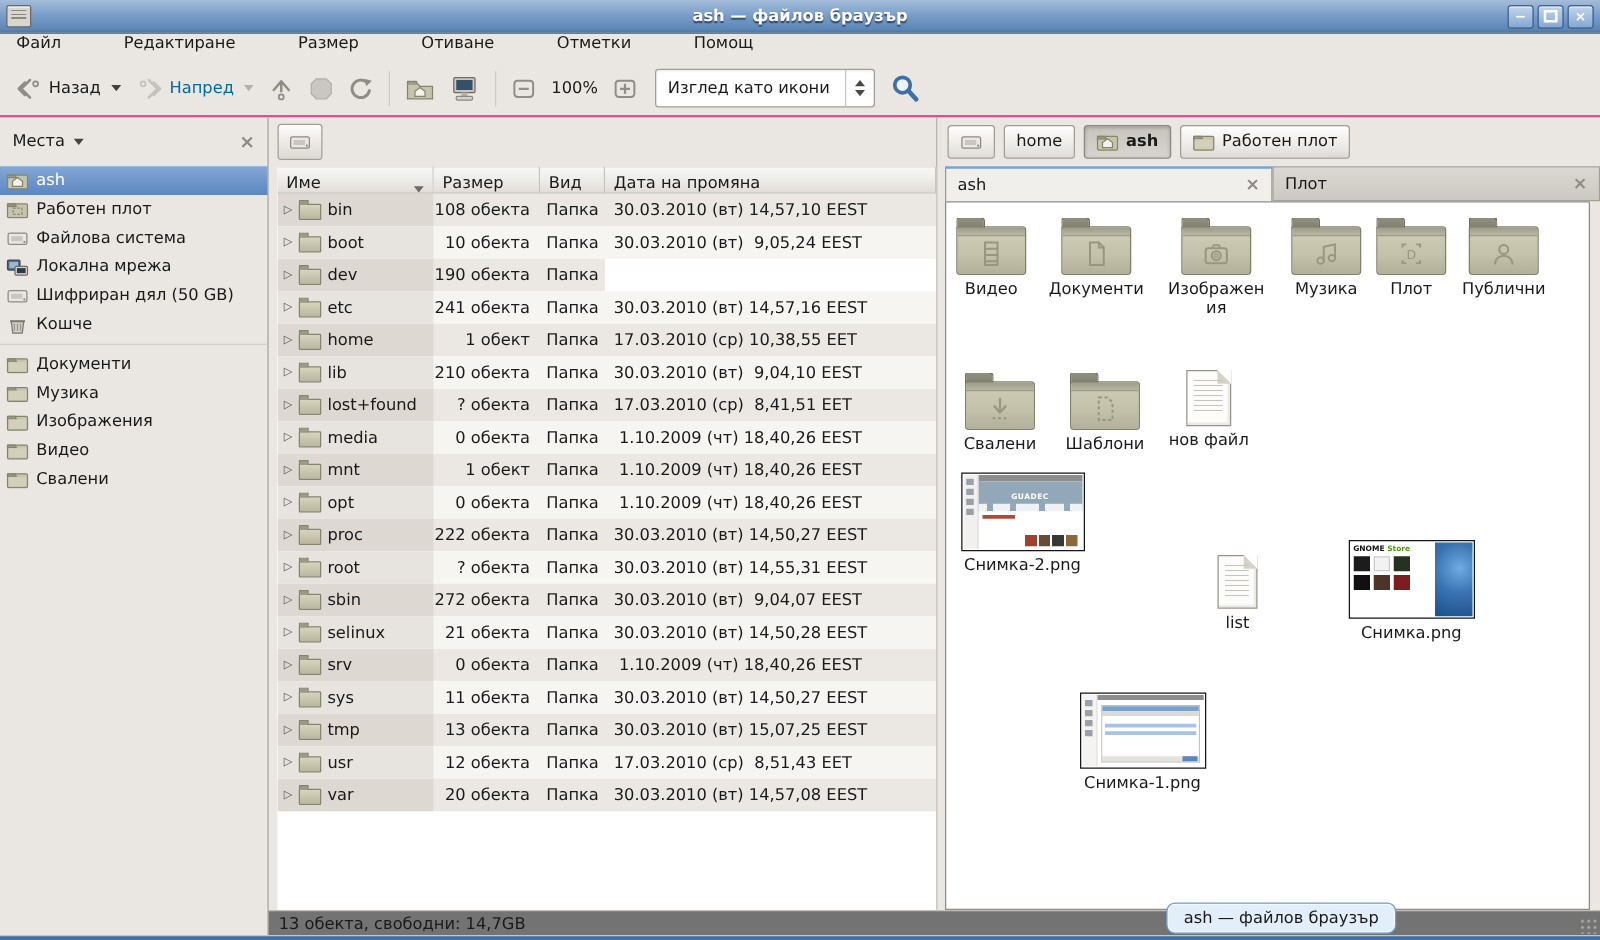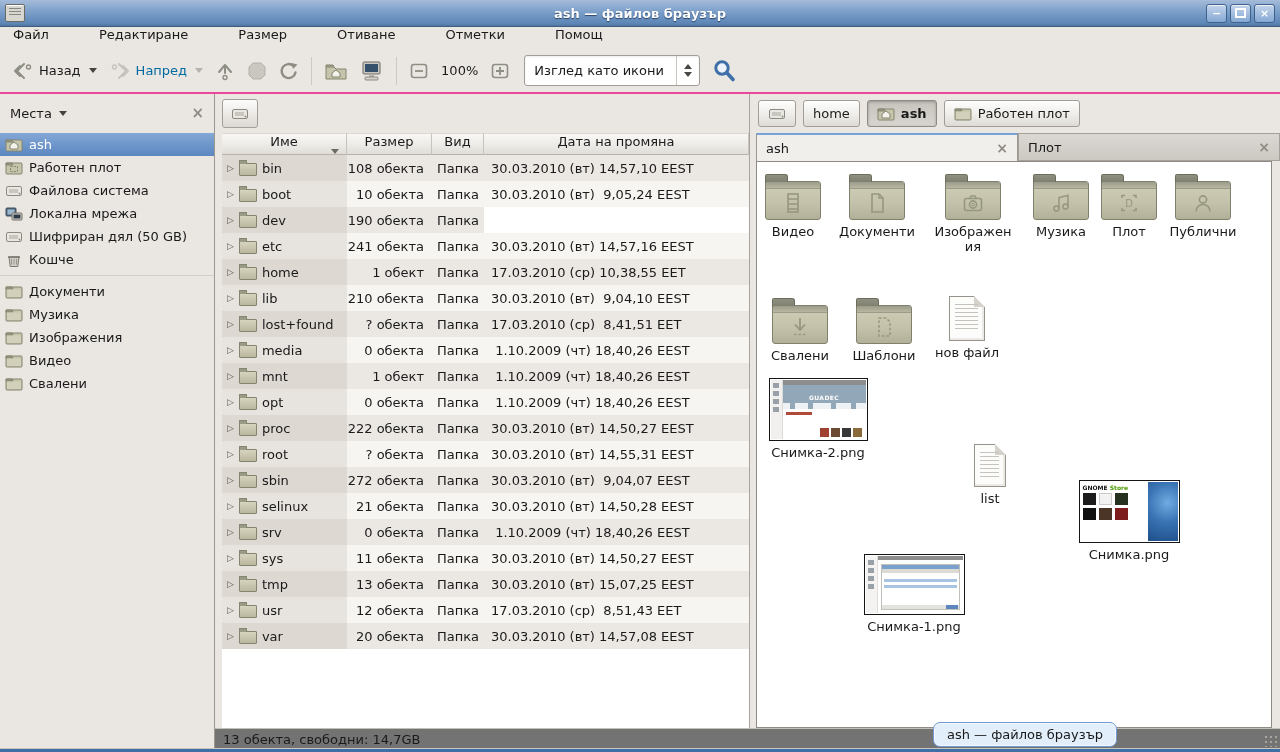--- a/index.html
+++ b/index.html
@@ -55,22 +55,22 @@
   .side-item.selected{background:linear-gradient(#84a8d6,#5b86c0);color:#fff;}
   .side-sep{border-top:1px solid #d2cec8;margin:4px 0;}
 
   
   .listpane{width:535px;background:#eae7e3;border-right:1px solid #a8a49d;display:flex;flex-direction:column;box-sizing:border-box;}
   .minibar{height:39px;display:flex;align-items:center;padding-left:7px;}
   .mini-btn{width:34px;height:27px;border:1px solid #a39f98;border-radius:3px;
     background:linear-gradient(#fdfdfc,#e9e6e2 60%,#dcd9d3);display:flex;align-items:center;justify-content:center;}
   .tblwrap{flex:1;margin-left:7px;background:#fff;display:flex;flex-direction:column;overflow:hidden;}
   .tbl-head{display:flex;height:22px;flex:none;}
-  .th{box-sizing:border-box;display:flex;align-items:center;padding:0 7px;font-size:13px;
-    background:linear-gradient(#f8f7f5,#edebe7 55%,#e0ddd8);border-right:1px solid #c7c3bd;border-bottom:1px solid #b7b3ac;border-top:1px solid #dbd8d3;flex-direction:column;}
+  .th{box-sizing:border-box;display:flex;align-items:flex-end;padding:0 7px;font-size:13px;
+    background:linear-gradient(#f8f7f5,#edebe7 55%,#e0ddd8);border-right:1px solid #c7c3bd;border-bottom:1px solid #b7b3ac;border-top:1px solid #dbd8d3;}
   .sort-arrow{margin-left:auto;width:0;height:0;border-left:4px solid transparent;border-right:4px solid transparent;border-top:5px solid #6e6a64;}
   .tr{display:flex;height:26px;flex:none;}
   .td{box-sizing:border-box;display:flex;align-items:center;font-size:13px;overflow:hidden;}
   .td.c0{width:125px;gap:5px;padding-left:5px;}
   .td.c1{width:85px;justify-content:flex-end;padding-right:8px;white-space:pre;}
   .td.c2{width:52px;padding-left:5px;}
   .td.c3{flex:1;padding-left:7px;white-space:pre;}
   .tr.even .td{background:#ebe8e4;}  .tr.even .td.c0{background:#ddd8d2;}
   .tr.odd  .td{background:#f7f5f2;}  .tr.odd  .td.c0{background:#e7e3de;}
   .expander{color:#5a5852;font-size:9px;line-height:1;flex:none;}
@@ -790,21 +790,21 @@
                 </div>
                 <div class="iv-label">Снимка-2.png</div>
               </div>
               <div class="iv-item" style="left: 193px; top: 282px; width: 80px;">
                 <div class="page small">
                   <span class="fold"></span>
                   <span class="lines"></span>
                 </div>
                 <div class="iv-label">list</div>
               </div>
-              <div class="iv-item" style="left: 318px; top: 270px; width: 108px; margin-top: 48px;">
+              <div class="iv-item" style="left: 318px; top: 270px; width: 108px;">
                 <div class="thumb">
                   <div class="t-store">
                     <div class="ts-left">
                       <div class="ts-head">GNOME <b>Store</b></div>
                       <div class="ts-grid">
                         <i style="background: rgb(28, 28, 28);"></i>
                         <i style="background: rgb(242, 242, 242); border: 1px solid rgb(204, 204, 204);"></i>
                         <i style="background: rgb(38, 50, 31);"></i>
                         <i style="background: rgb(16, 16, 16);"></i>
                         <i style="background: rgb(74, 53, 38);"></i>

